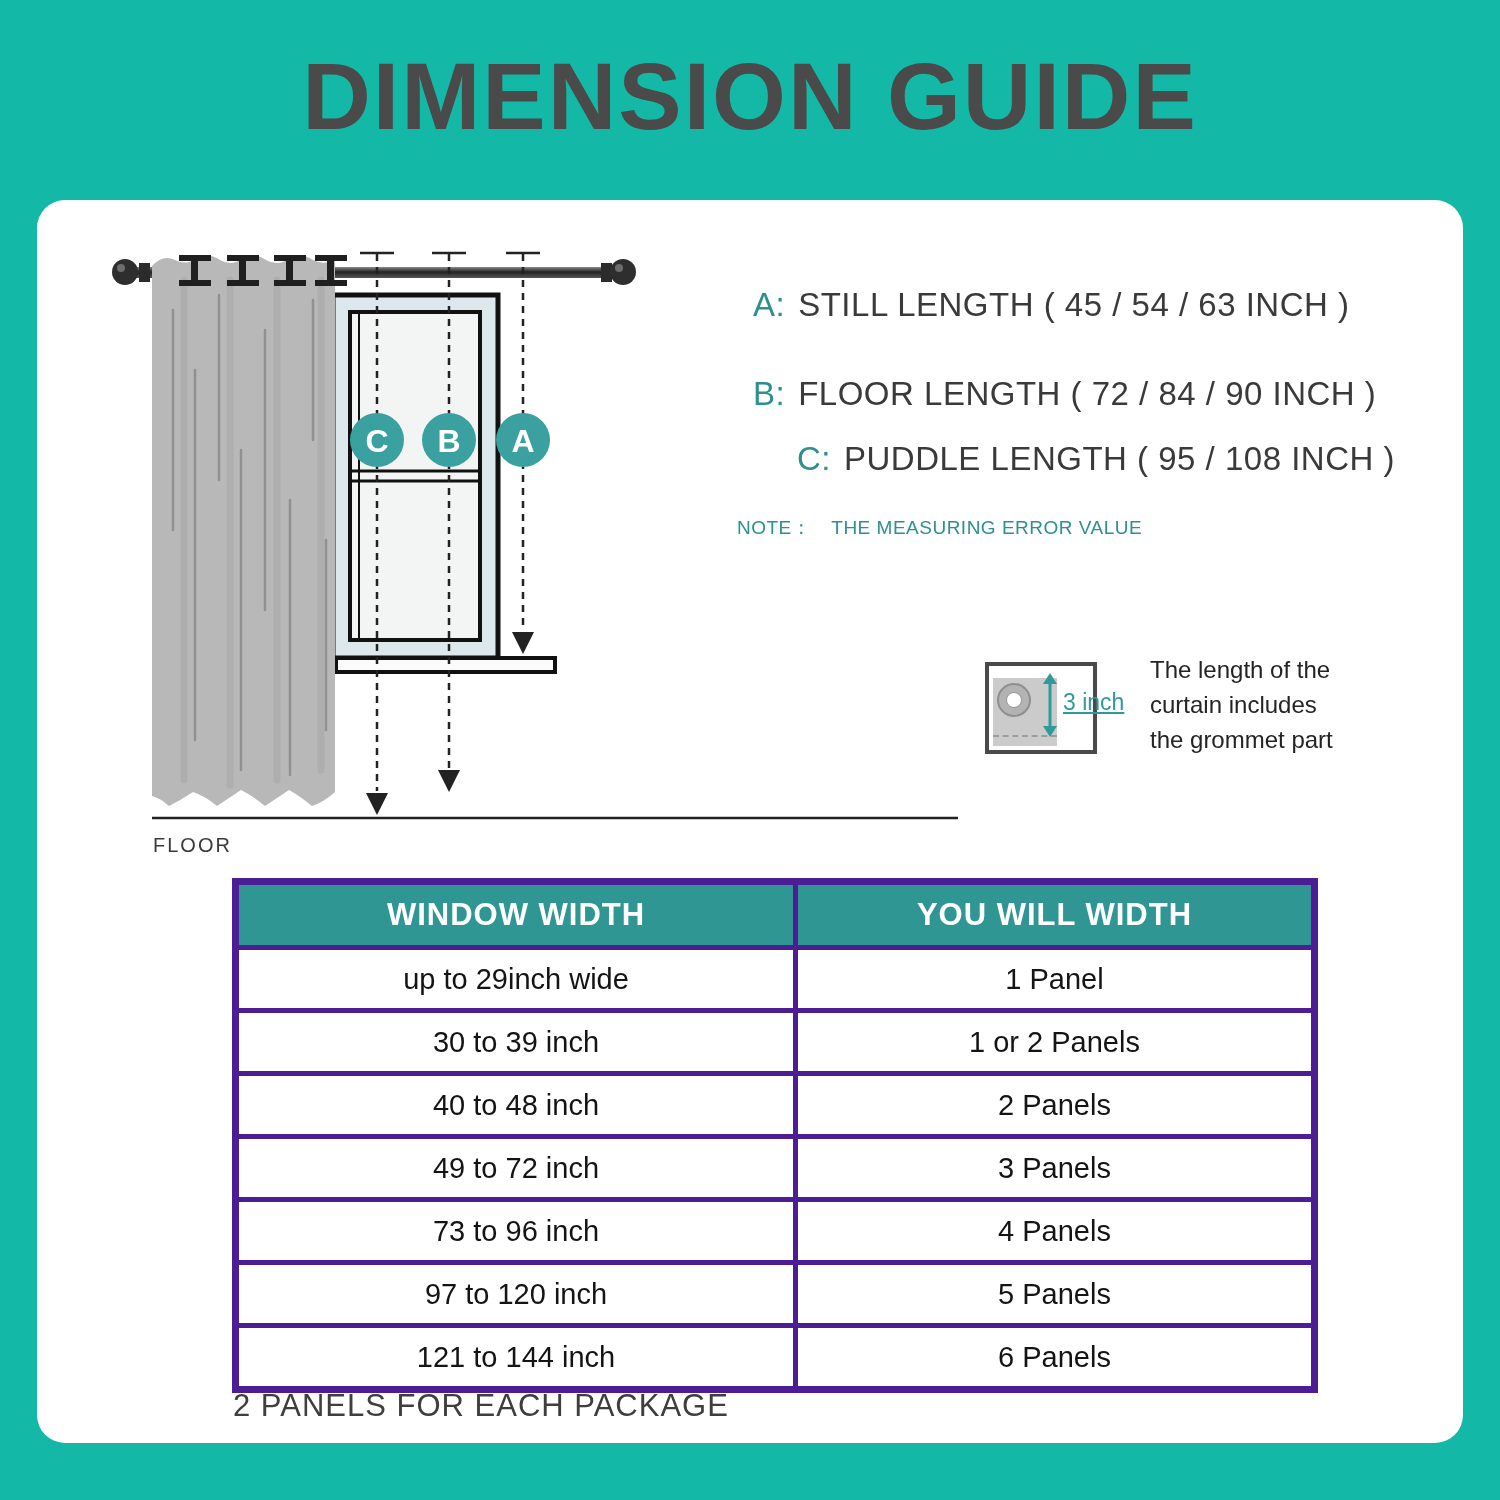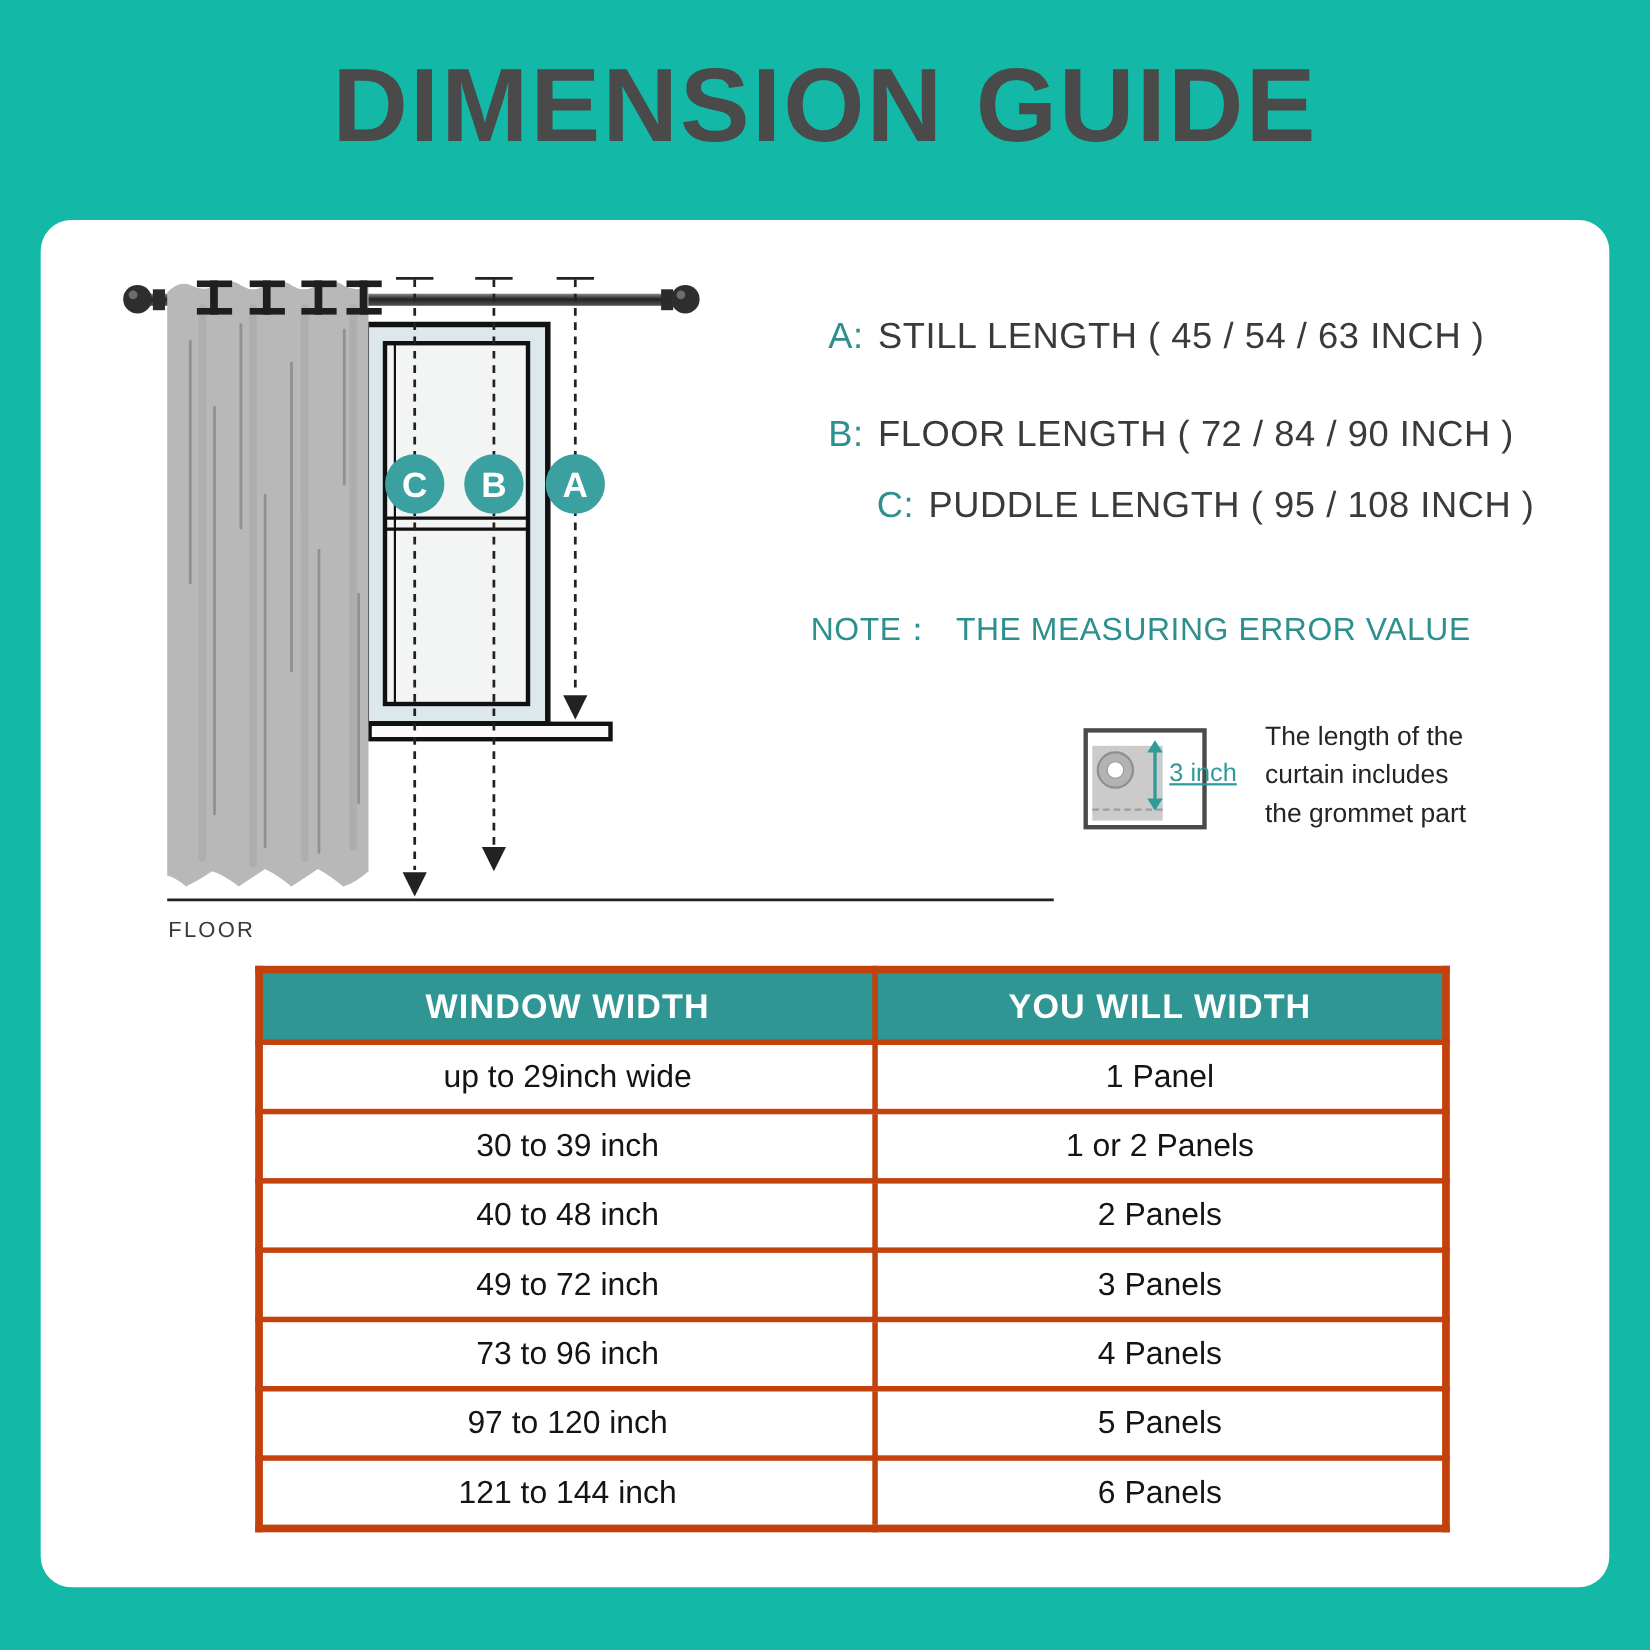--- a/index.html
+++ b/index.html
@@ -12,21 +12,21 @@
 
   
   .illus{position:absolute;left:70px;top:40px;width:930px;height:625px;}
 
   
   .legend-row{position:absolute;left:716px;white-space:nowrap;
               font-size:33px;letter-spacing:.5px;color:#3a3a3a;}
   .legend-row .lg-key{color:#2d8f8e;margin-right:13px;}
   .lg-a{top:86px;text-align:center;} .lg-b{top:163px;margin-top:12px;} .lg-c{top:240px;margin-left:44px;}
 
-  .note{position:absolute;left:700px;top:353px;color:#2d8f8e;font-size:29px;
+  .note{position:absolute;left:700px;top:315px;color:#2d8f8e;font-size:19px;
         letter-spacing:.5px;white-space:nowrap;}
   .note .note-key{margin-right:20px;}
   .note-l2{margin-top:17px;margin-left:142px;}
 
   
   .gfig{position:absolute;left:948px;top:462px;width:112px;height:92px;
         border:4px solid #4a4a4a;background:#fff;box-sizing:border-box;}
   .gfab{position:absolute;left:4px;top:12px;width:64px;bottom:4px;background:#cbcbcb;}
   .ghem{position:absolute;left:0;right:0;bottom:9px;border-top:2px dashed #9e9e9e;}
   .gring{position:absolute;left:8px;top:17px;width:34px;height:34px;border-radius:50%;
@@ -34,21 +34,21 @@
   .gring .hole{position:absolute;left:7px;top:7px;width:16px;height:16px;border-radius:50%;
          background:#fff;border:1px solid #999;box-sizing:border-box;}
   .garrow{position:absolute;left:48px;top:4px;}
   .glabel{position:absolute;left:74px;top:23px;font-size:23px;color:#2f9a9a;white-space:nowrap;text-decoration:underline;}
   .gdesc{position:absolute;left:1113px;top:452px;font-size:24px;line-height:35px;color:#242424;}
   .gtip{position:absolute;left:924px;top:567px;font-size:23px;color:#2d8f8e;white-space:nowrap;}
 
   
   .ptable{position:absolute;left:195px;top:678px;border-collapse:collapse;
           width:1086px;table-layout:fixed;}
-  .ptable,.ptable th,.ptable td{border:5px solid #c2410c;}
+  .ptable,.ptable th,.ptable td{border:5px solid #4c1d95;}
   .ptable{border-width:7px;}
   .ptable th{background:#2f9694;color:#ffffff;font-size:31px;font-weight:bold;
              letter-spacing:1px;height:58px;text-align:center;}
   .ptable td{height:56px;text-align:center;font-size:29px;color:#141414;background:#fff;}
   .col-w{width:552px;}
   .tfoot-note{position:absolute;left:196px;top:1188px;font-size:31px;color:#3e3e3e;
               letter-spacing:1px;}
 </style>
 </head>
 <body>
@@ -221,15 +221,16 @@
           <td>97 to 120 inch</td>
           <td>5 Panels</td>
         </tr>
         <tr>
           <td>121 to 144 inch</td>
           <td>6 Panels</td>
         </tr>
       </tbody>
     </table>
 
+    <div class="tfoot-note">2 PANELS FOR EACH PACKAGE</div>
 
   </div>
 </div>
 
 </body></html>

